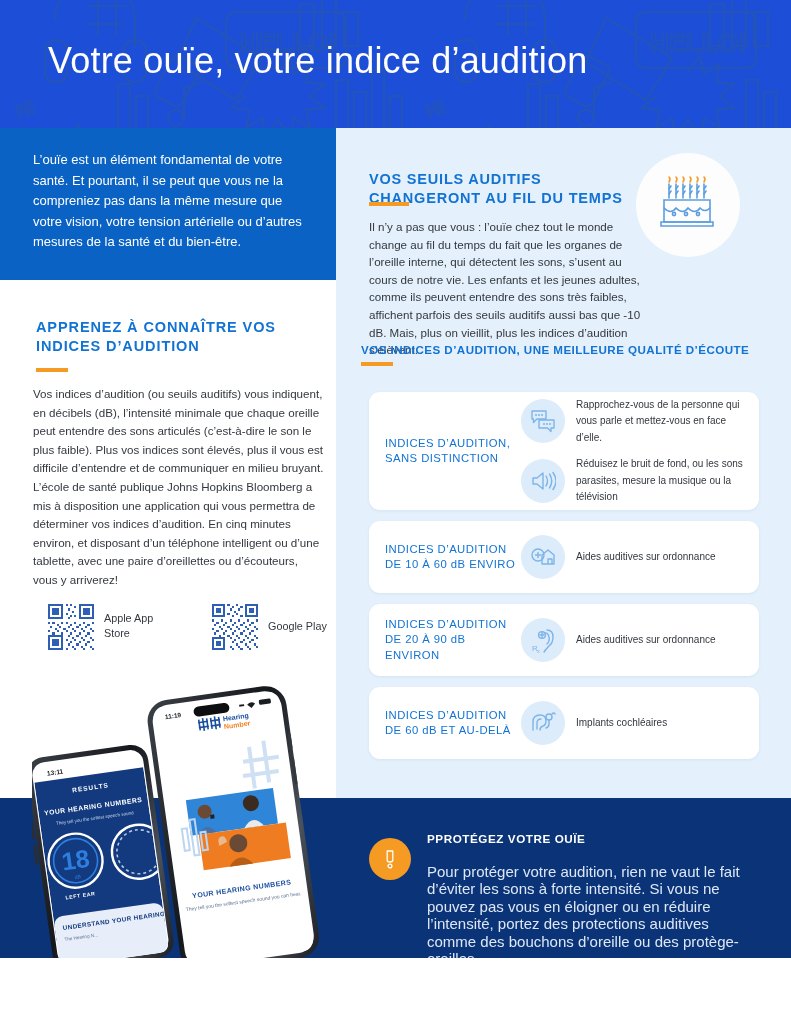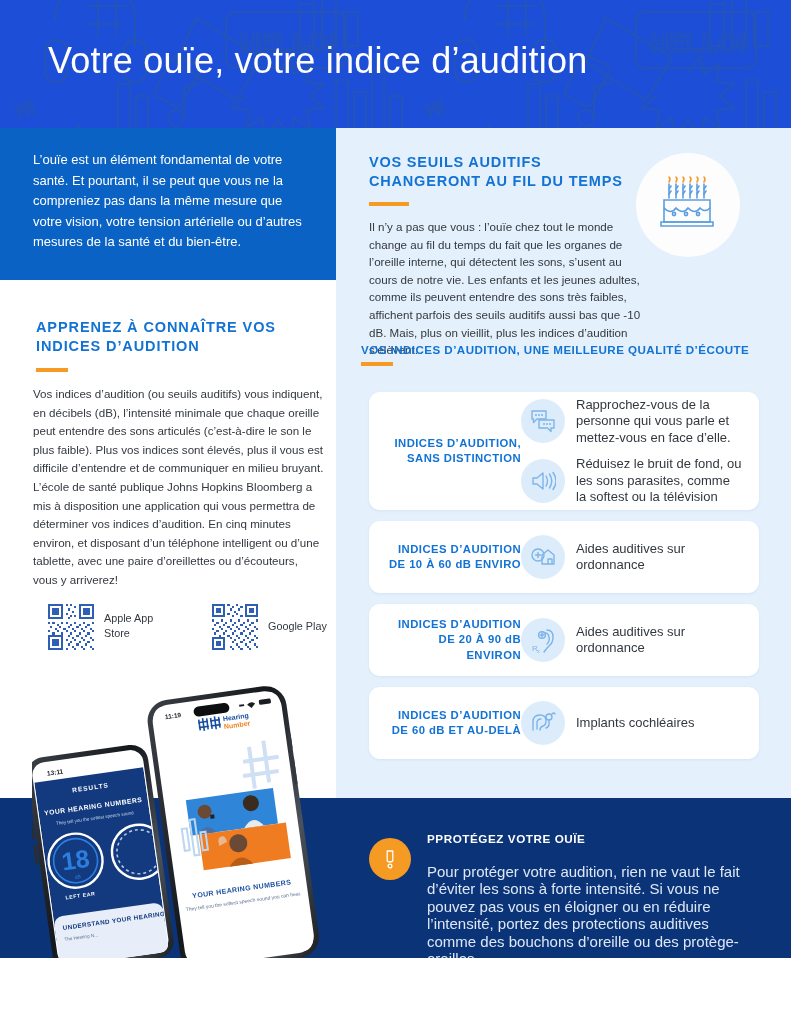--- a/index.html
+++ b/index.html
@@ -56,21 +56,21 @@
 
   
   .phones { position: absolute; left: 32px; top: 672px; width: 320px; height: 290px; }
 
   
   .right-col {
     position: absolute; left: 336px; top: 128px; width: 455px; height: 670px;
     background: #e4f0fb;
   }
   .rh-title {
-    position: absolute; left: 33px; top: 25px; width: 280px;
+    position: absolute; left: 33px; top: 42px; width: 280px;
     color: #1273d4; font-size: 14.5px; font-weight: bold;
     letter-spacing: .8px; line-height: 19px;
   }
   .rh-rule { position: absolute; left: 33px; top: 74px; width: 40px; height: 4px; background: #f59a23; }
   .rh-body {
     position: absolute; left: 33px; top: 90px; width: 278px;
     color: #33383f; font-size: 11.6px; line-height: 17.6px;
   }
   .cake-circle {
     position: absolute; left: 300px; top: 25px; width: 104px; height: 104px;
@@ -83,30 +83,30 @@
   }
   .sec-rule { position: absolute; left: 25px; top: 234px; width: 32px; height: 4px; background: #f59a23; }
 
   .cards { position: absolute; left: 33px; top: 264px; width: 390px; }
   .card {
     background: #ffffff; border-radius: 11px; margin-bottom: 11px;
     display: flex; align-items: center; padding: 12px 16px;
     box-shadow: 0 1px 3px rgba(30,80,150,.07);
   }
   .card-title {
-    color: #1273d4; font-size: 11.3px; font-weight: bold;
-    letter-spacing: .45px; line-height: 15.5px; width: 136px; flex: none; text-align: right;
+    color: #1273d4; font-size: 11.3px; font-weight: normal;
+    letter-spacing: .45px; line-height: 15.5px; width: 136px; flex: none;
   }
   .card-rows { flex: 1; display: flex; flex-direction: column; justify-content: center; gap: 10px; }
   .card-row { display: flex; align-items: center; gap: 11px; }
   .icon-circle {
     width: 44px; height: 44px; border-radius: 50%; background: #dcecfb;
     flex: none; display: flex; align-items: center; justify-content: center;
   }
-  .card-text { color: #33383f; font-size: 13px; line-height: 16.5px; }
+  .card-text { color: #33383f; font-size: 10px; line-height: 16.5px; }
 
   
   .bottom-band {
     position: absolute; left: 0; top: 798px; width: 791px; height: 160px;
     background: #0b3478;
   }
   .protect { position: absolute; left: 369px; top: 832px; width: 400px; display: flex; gap: 16px; }
   .warn-circle {
     width: 42px; height: 42px; border-radius: 50%; background: #f59a23; flex: none;
     display: flex; align-items: center; justify-content: center; margin-top: 6px;
@@ -426,21 +426,21 @@
             <div class="icon-circle">
               <svg width="26" height="26" viewBox="0 0 26 26">
                 <g fill="none" stroke="#7db4e8" stroke-width="1.4" stroke-linejoin="round">
                   <path d="M3 10 h4 l6 -5 v16 l-6 -5 h-4 z"></path>
                   <path d="M16 8 q3 5 0 10" stroke-linecap="round"></path>
                   <path d="M19.5 6 q4.5 7 0 14" stroke-linecap="round"></path>
                   <path d="M23 4.5 q6 8.5 0 17" stroke-linecap="round"></path>
                 </g>
               </svg>
             </div>
-            <div class="card-text">Réduisez le bruit de fond, ou les sons parasites, comme la softest ou la télévision</div>
+            <div class="card-text">Réduisez le bruit de fond, ou les sons parasites, mesure la musique ou la télévision</div>
           </div>
         </div>
       </div>
 
       <div class="card" style="height:72px;">
         <div class="card-title">INDICES D’AUDITION DE 10 À 60 dB ENVIRO</div>
         <div class="card-rows">
           <div class="card-row">
             <div class="icon-circle">
               <svg width="26" height="26" viewBox="0 0 26 26">

